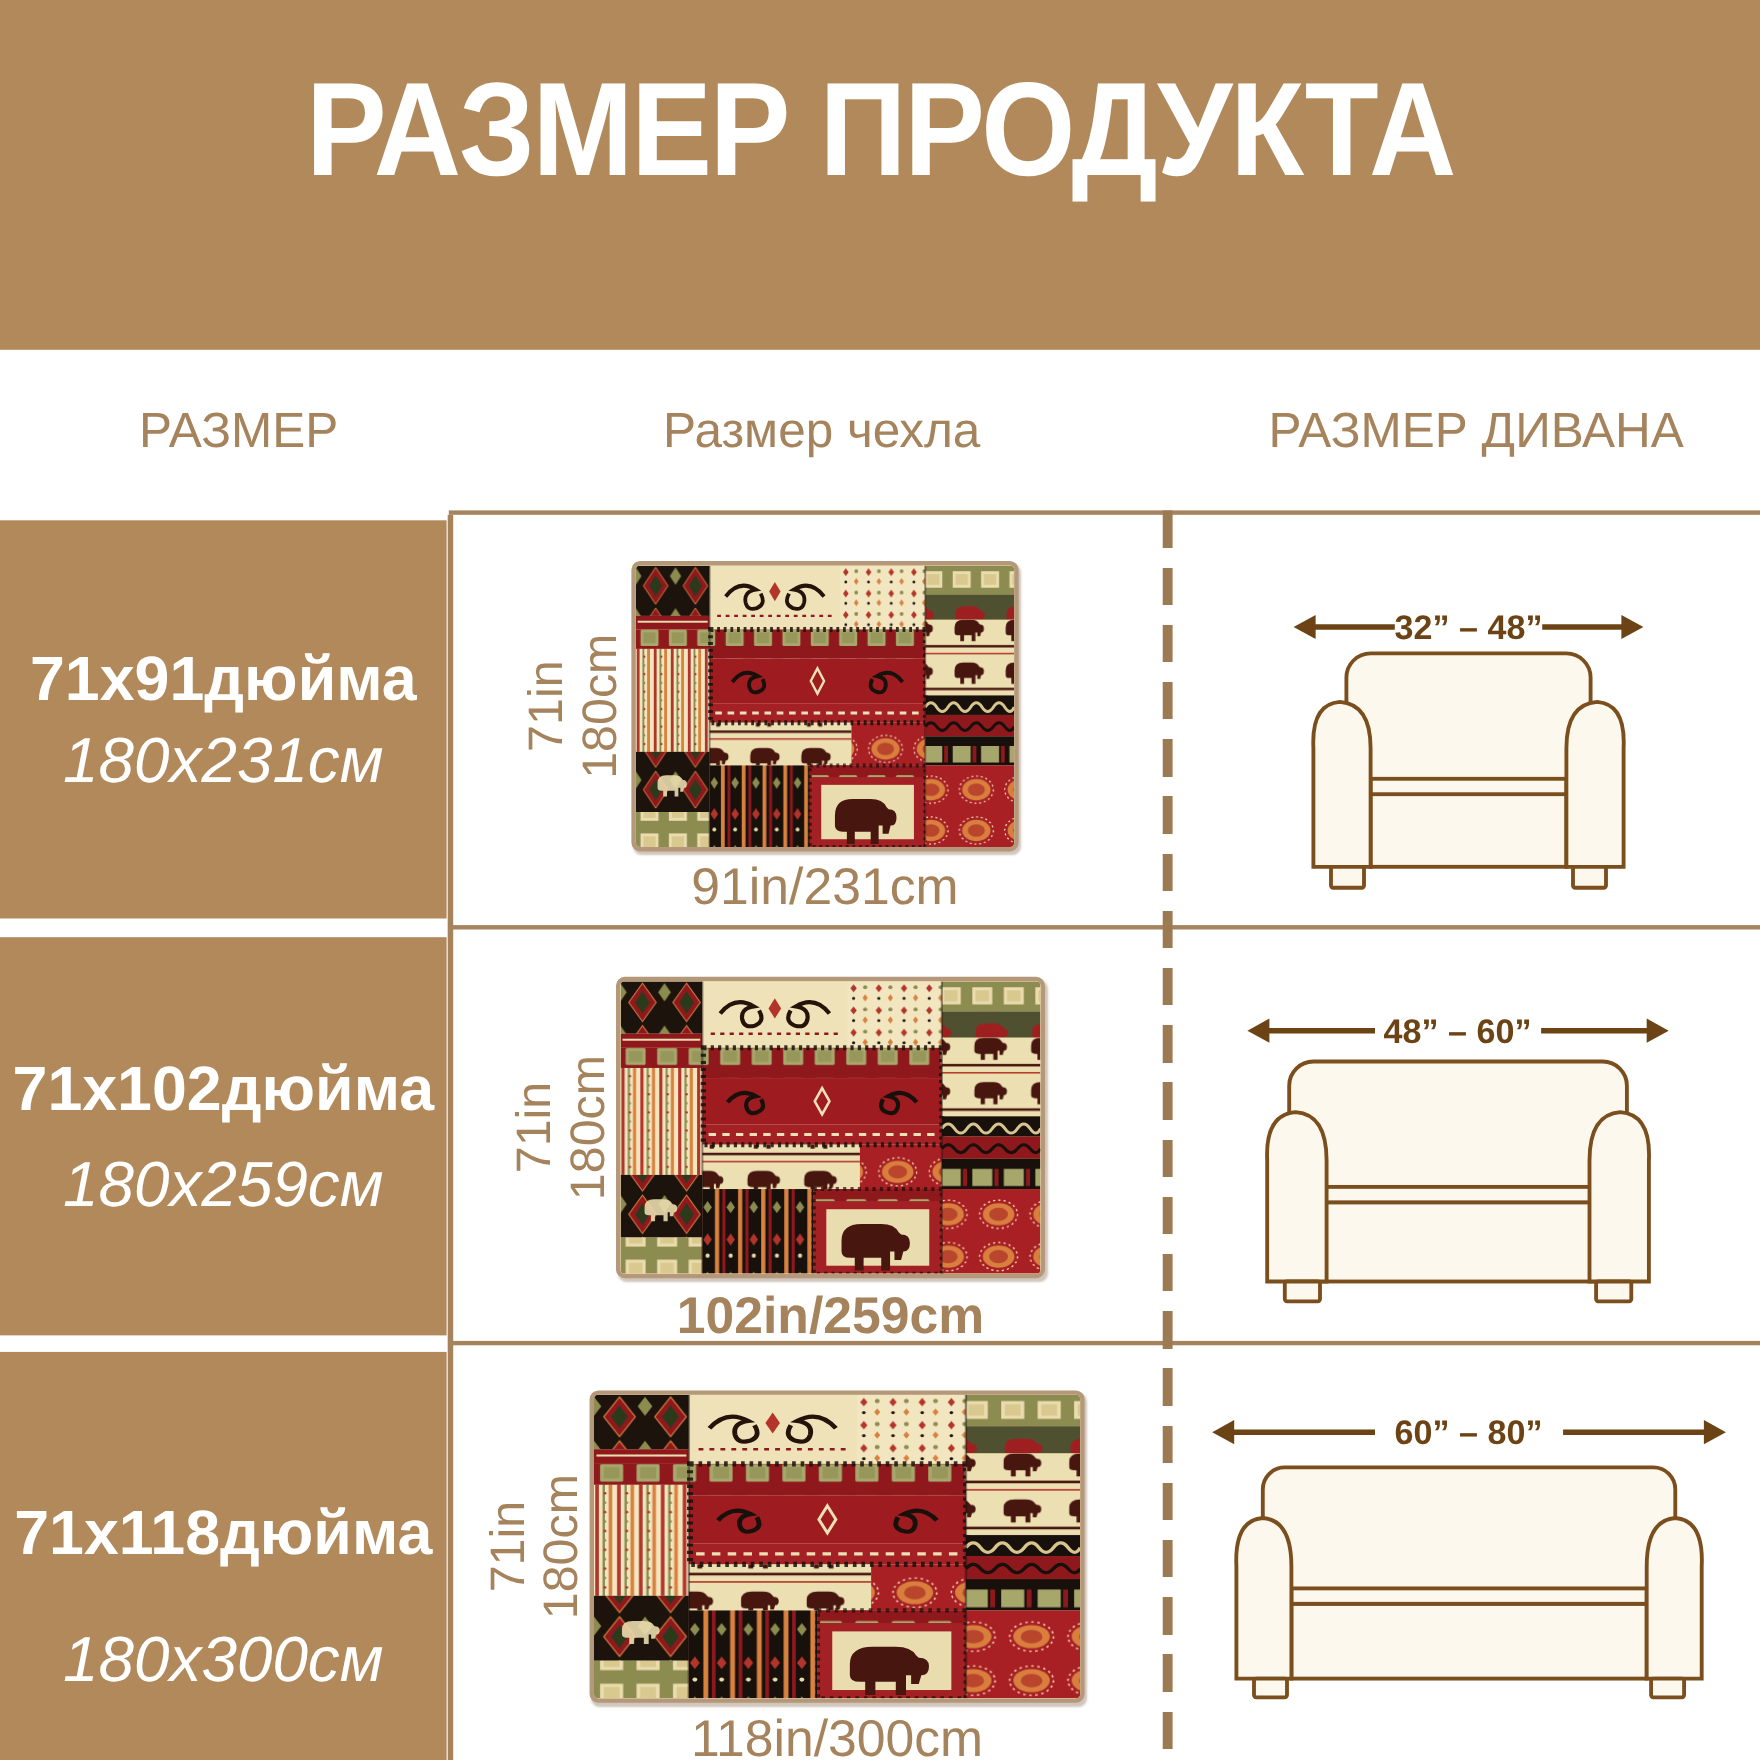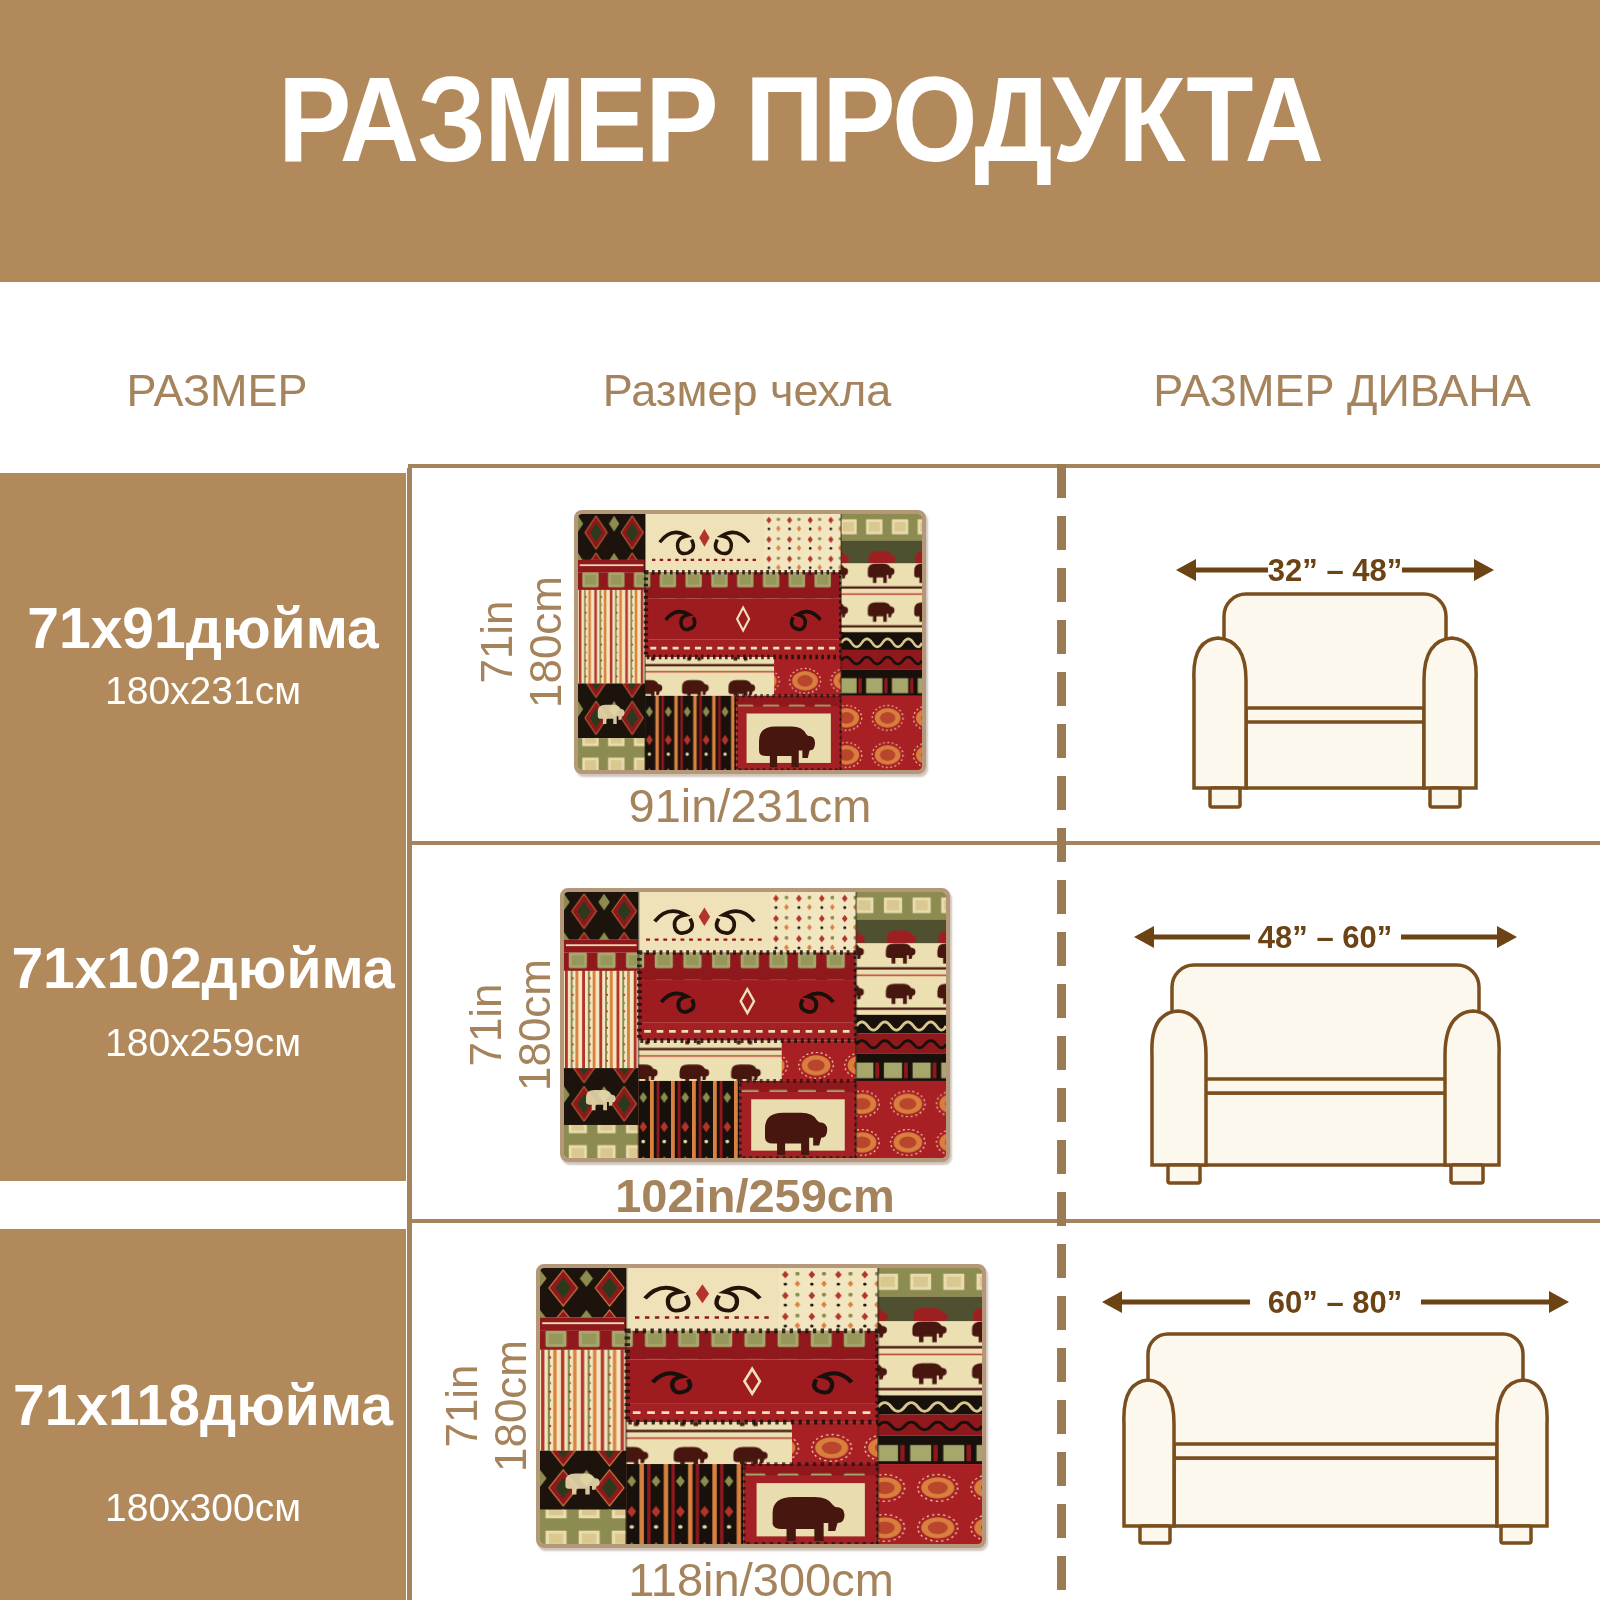--- a/index.html
+++ b/index.html
@@ -4,21 +4,21 @@
 <style>
   html,body{margin:0;padding:0;}
   body{
     width:1600px;height:1600px;position:relative;overflow:hidden;
     background:#ffffff;
     font-family:"Liberation Sans", sans-serif;
   }
   .abs{position:absolute;}
 
   
-  .banner{left:0;top:0;width:1600px;height:282px;background:#b1895a;text-align:center;color:#fff;}
+  .banner{left:0;top:0;width:1600px;height:318px;background:#b1895a;text-align:center;color:#fff;}
   .banner-title{
     padding-top:44px;font-size:110px;font-weight:bold;letter-spacing:-2px;
     transform:scaleY(1.1);transform-origin:center top;white-space:nowrap;
   }
   .banner-sub{margin-top:30px;font-size:47px;white-space:nowrap;}
 
   
   .colhead{top:318px;height:146px;display:flex;align-items:center;justify-content:center;
     color:#a5835c;font-size:45px;white-space:nowrap;padding-left:12px;}
   .ch-size{left:0;width:410px;}
@@ -29,24 +29,24 @@
   .hline{left:408px;width:1192px;height:4px;background:#a5835c;}
   .hl-1{top:464px;} .hl-2{top:841px;} .hl-3{top:1219px;}
   .vline{left:407px;top:468px;width:5px;height:1132px;background:#a5835c;}
   .dashline{left:1057px;top:464px;width:9px;height:1136px;
     background:repeating-linear-gradient(180deg,#9c7b53 0 34px,transparent 34px 52px);}
 
   
   .cell{left:0;width:406px;background:#b1895a;color:#fff;
     display:flex;flex-direction:column;align-items:center;justify-content:center;text-align:center;}
   .cell-r1{top:473px;height:362px;}
-  .cell-r2{top:819px;height:362px;gap:12px;}
+  .cell-r2{top:852px;height:362px;gap:12px;}
   .cell-r3{top:1229px;height:444px;gap:40px;}
   .cell-in{font-size:57px;font-weight:bold;white-space:nowrap;}
-  .cell-cm{font-size:39px;margin-top:8px;white-space:nowrap;}
+  .cell-cm{font-size:58px;font-style:italic;margin-top:8px;white-space:nowrap;}
 
   
   .swatch{box-sizing:border-box;border:4px solid #b49879;border-radius:8px;overflow:hidden;
     box-shadow:2px 3px 2px rgba(120,90,60,.35);background:#eee1b4;}
   .sw-r1{left:574px;top:510px;width:352px;height:264px;}
   .sw-r2{left:560px;top:888px;width:390px;height:274px;}
   .sw-r3{left:536px;top:1264px;width:450px;height:284px;}
   .swatch svg{display:block;width:100%;height:100%;}
 
   

